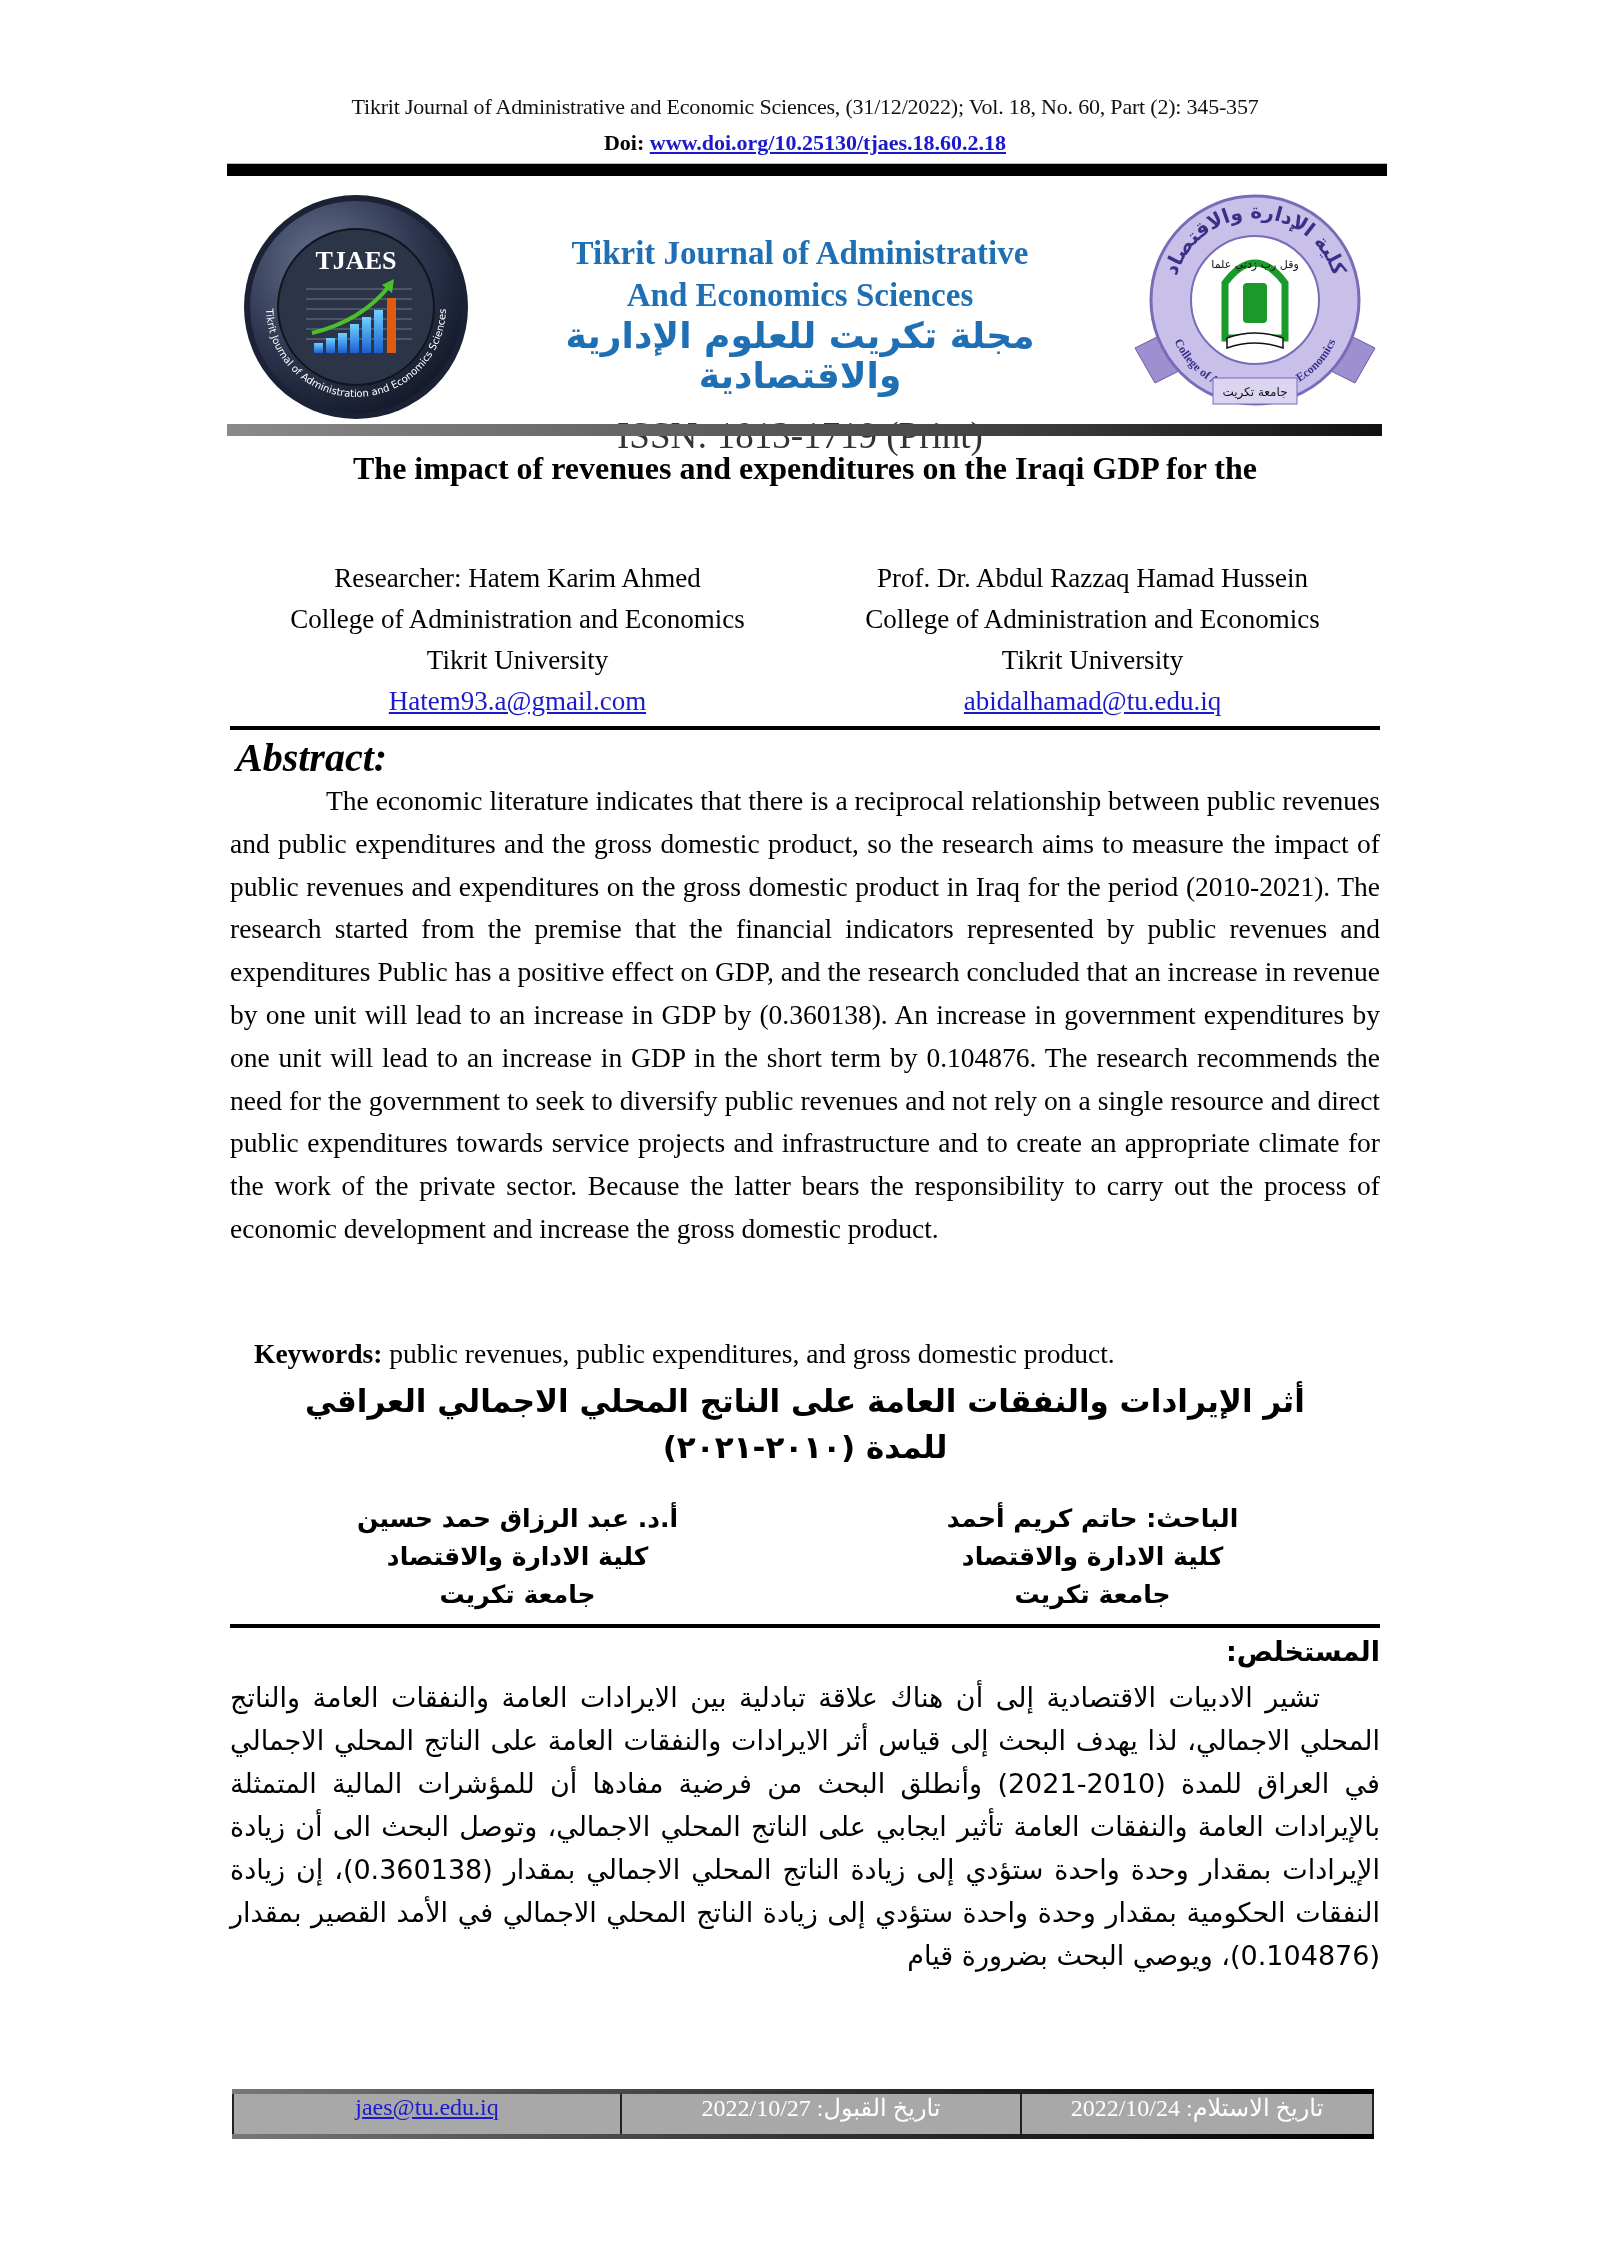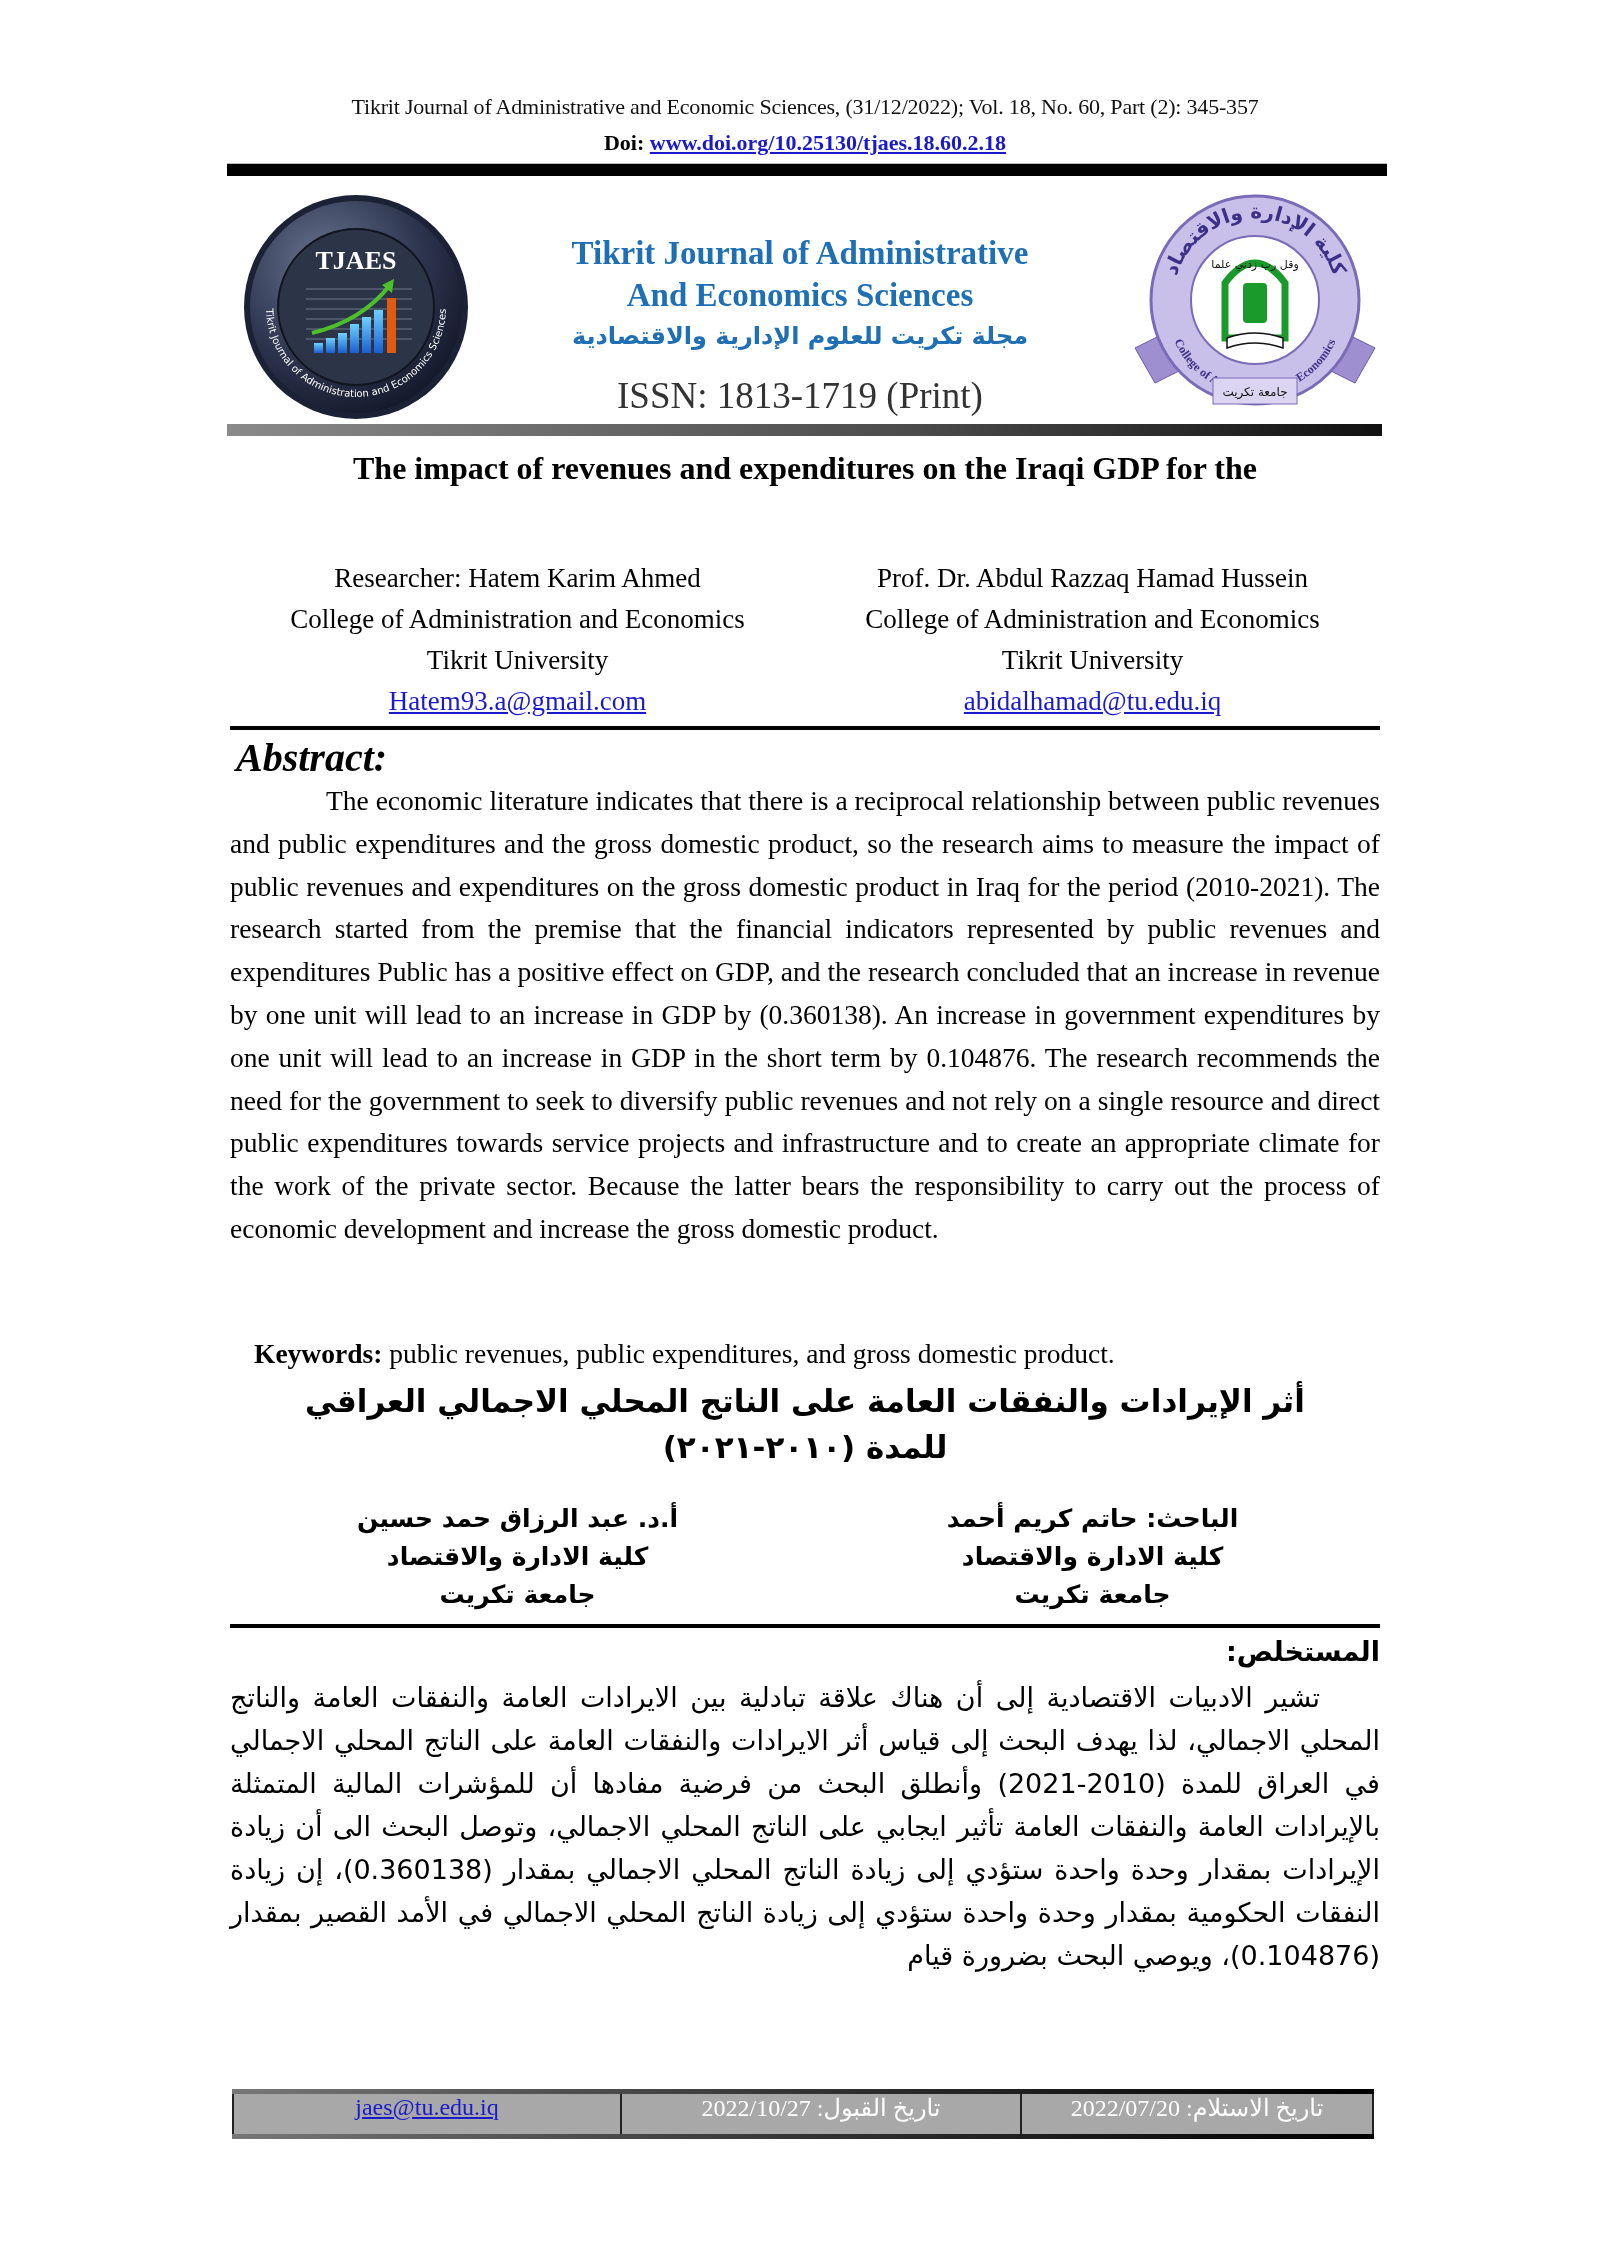--- a/index.html
+++ b/index.html
@@ -8,21 +8,21 @@
   .running-head { position:absolute; top:94px; left:230px; width:1150px; text-align:center;
                   font-size:22px; color:#111; letter-spacing:-0.2px; }
   .doi-line { position:absolute; top:130px; left:230px; width:1150px; text-align:center;
               font-size:22px; font-weight:bold; }
   .doi-line a { color:#1a1acc; text-decoration:underline; }
   .topbar { position:absolute; left:227px; width:1160px; top:163px; height:12px; background:#000;
             border-top:1px solid #bbb; }
   .logo-left { position:absolute; left:242px; top:193px; width:228px; height:228px; }
   .masthead { position:absolute; left:520px; width:560px; top:192px; text-align:center;margin-top:40px; }
   .mh-en { color:#1f6fb5; font-weight:bold; font-size:33px; line-height:42px; }
-  .mh-ar { color:#1f6fb5; font-weight:bold; font-size:24px; line-height:40px; direction:rtl;
+  .mh-ar { color:#1f6fb5; font-weight:bold; font-size:36px; line-height:40px; direction:rtl;
            font-family:"DejaVu Sans", sans-serif; }
   .mh-issn { color:#333; font-size:37px; margin-top:18px; }
   .logo-right { position:absolute; left:1125px; top:188px; width:260px; height:225px; }
   .midbar { position:absolute; left:227px; width:1155px; top:424px; height:12px;
             background:linear-gradient(to right,#8a8a8a,#4a4a4a 60%,#111); }
   .title { position:absolute; top:446px; left:230px; width:1150px; text-align:center;
            font-weight:bold; font-size:32px; line-height:44px; }
   .authors { position:absolute; top:558px; left:230px; width:1150px; display:flex; }
   .author-col { flex:1; text-align:center; font-size:27px; line-height:41px; }
   .author-col a { color:#1a1acc; text-decoration:underline; }
@@ -182,16 +182,16 @@
 <div class="ar-abs-head">المستخلص:</div>
 <div class="ar-abs-body"><span class="indent"></span><span>تشير الادبيات الاقتصادية إلى أن هناك علاقة تبادلية بين الايرادات العامة والنفقات العامة والناتج المحلي الاجمالي، لذا يهدف البحث إلى قياس أثر الايرادات والنفقات العامة على الناتج المحلي الاجمالي في العراق للمدة (2010-2021) وأنطلق البحث من فرضية مفادها أن للمؤشرات المالية المتمثلة بالإيرادات العامة والنفقات العامة تأثير ايجابي على الناتج المحلي الاجمالي، وتوصل البحث الى أن زيادة الإيرادات بمقدار وحدة واحدة ستؤدي إلى زيادة الناتج المحلي الاجمالي بمقدار (0.360138)، إن زيادة النفقات الحكومية بمقدار وحدة واحدة ستؤدي إلى زيادة الناتج المحلي الاجمالي في الأمد القصير بمقدار (0.104876)، ويوصي البحث بضرورة قيام</span></div>
 
 <div class="footer-wrap">
   <div class="footbar"></div>
   <div class="footer-row">
     <div class="fcell email">
       <a>jaes@tu.edu.iq</a>
     </div>
     <div class="fcell accept">تاريخ القبول: 2022/10/27</div>
-    <div class="fcell recv">تاريخ الاستلام: 2022/07/20</div>
+    <div class="fcell recv">تاريخ الاستلام: 2022/10/24</div>
   </div>
   <div class="footbar"></div>
 </div>
 
 </body></html>

